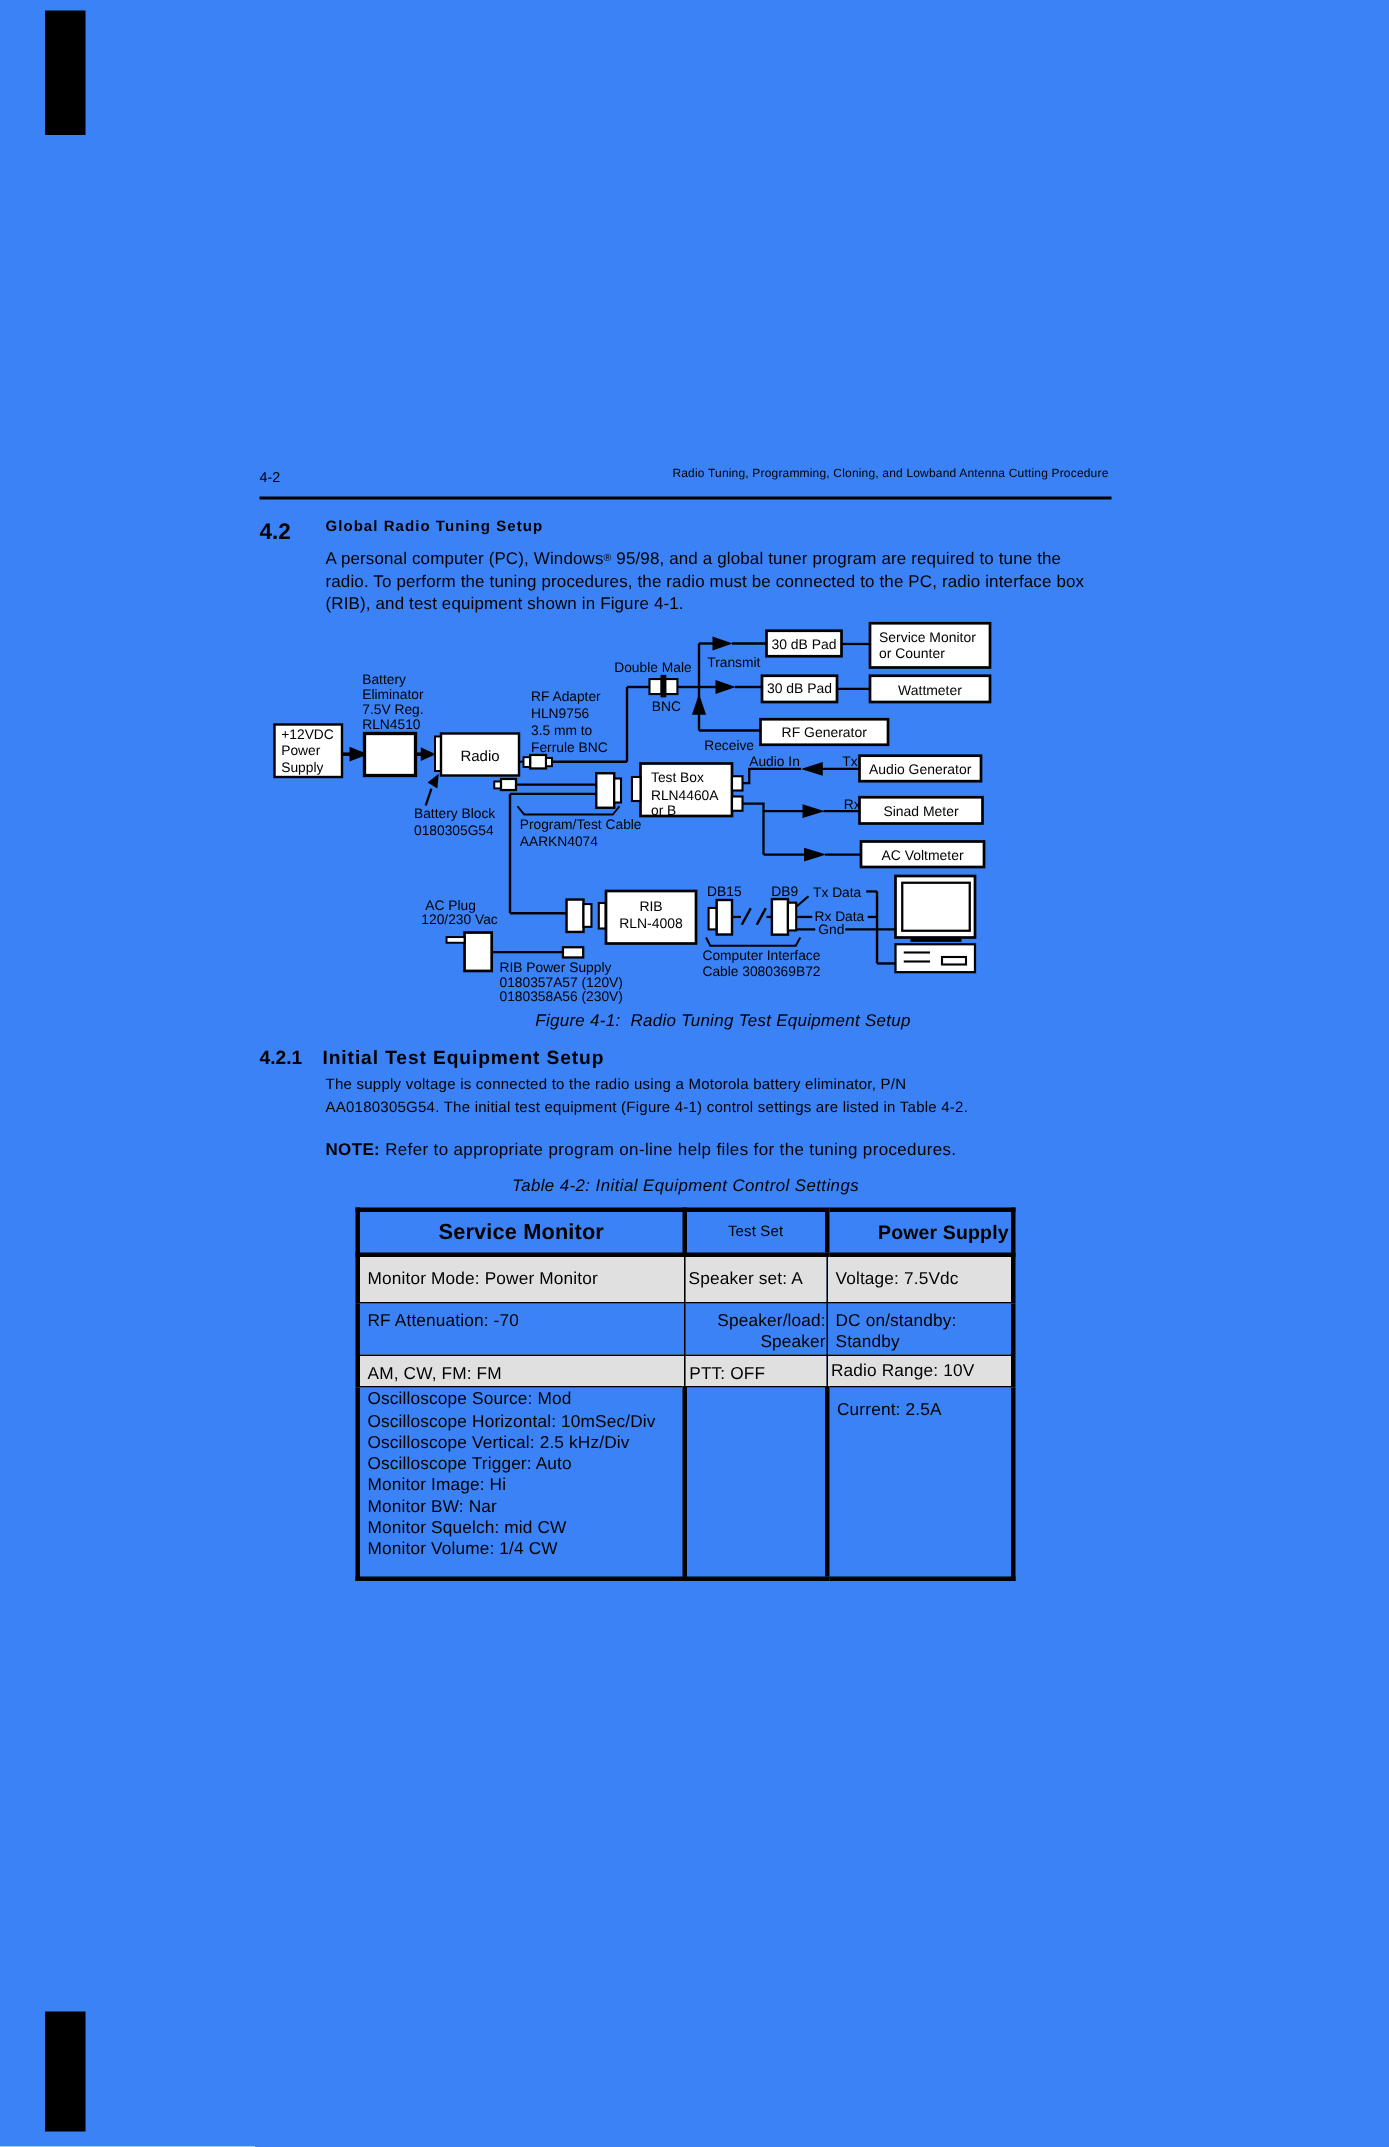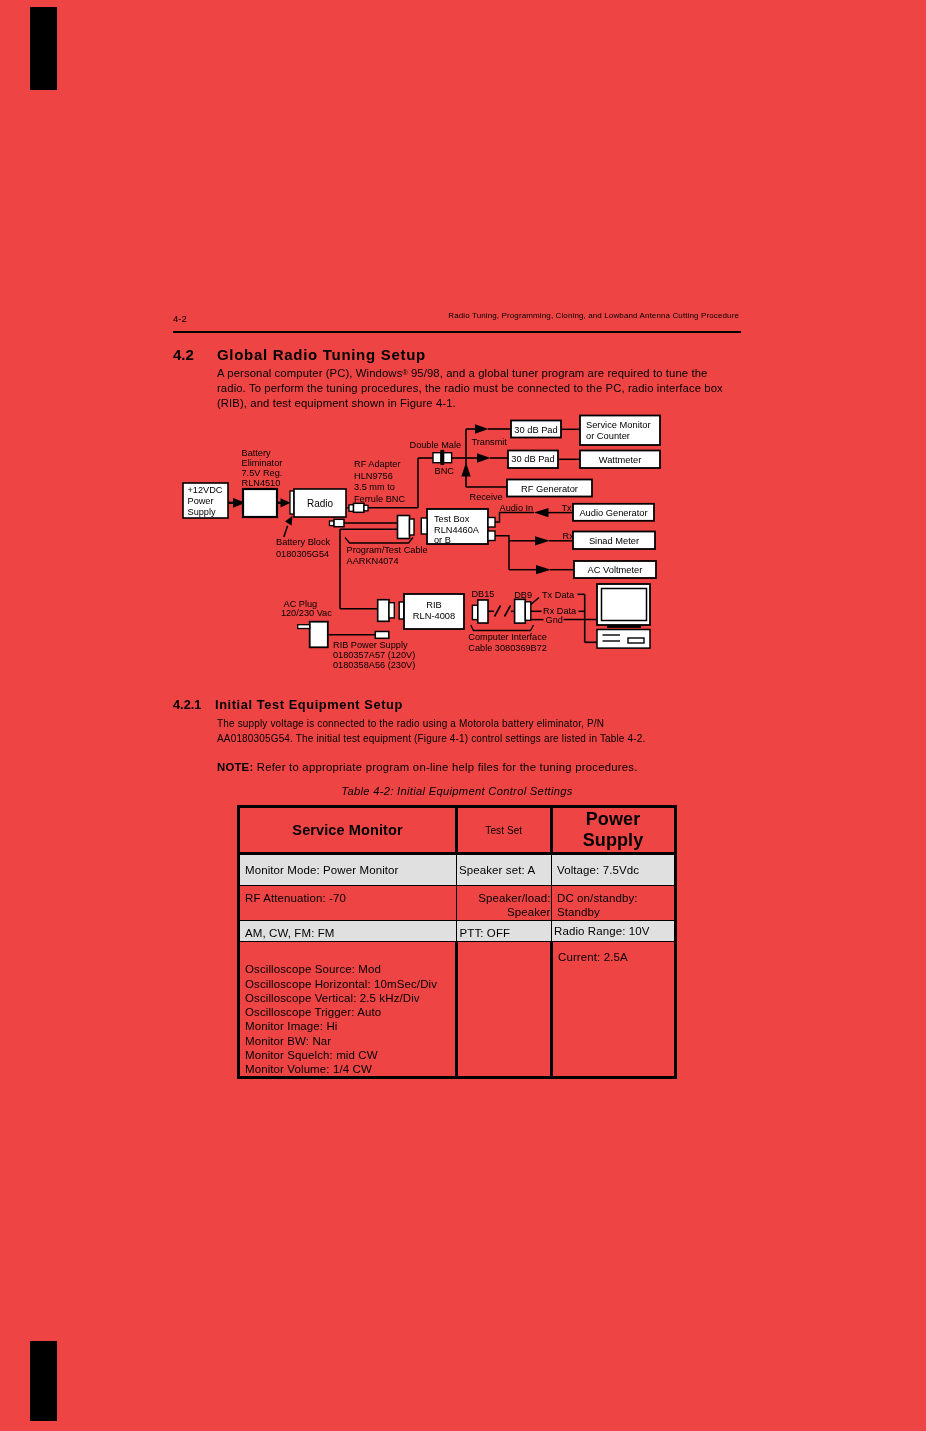--- a/index.html
+++ b/index.html
@@ -1,32 +1,32 @@
 <!DOCTYPE html>
 <html><head>
 <meta charset="utf-8">
 <style>
   html,body{margin:0;padding:0;background:#fff;}
-  #page{position:relative;width:926px;height:1431px;background:#ef4444;overflow:hidden;
+  #page{position:relative;width:926px;height:1431px;background:#3b82f6;overflow:hidden;
         font-family:"Liberation Sans",sans-serif;color:#000;}
   .abs{position:absolute;}
   .bar{position:absolute;background:#000;}
 </style>
 </head>
 <body>
 <div id="page">
   <div class="bar" style="left:30px;top:7px;width:27px;height:83px;"></div>
   <div class="bar" style="left:30px;top:1341px;width:27px;height:80px;"></div>
 
   <div class="abs" style="left:173px;top:313px;font-size:9.5px;">4-2</div>
   <div class="abs" style="left:439px;top:311px;width:300px;font-size:8px;letter-spacing:0.12px;text-align:right;">Radio Tuning, Programming, Cloning, and Lowband Antenna Cutting Procedure</div>
   <div class="abs" style="left:173px;top:331px;width:568px;height:2.4px;background:#000;"></div>
 
   <div class="abs" style="left:173px;top:346px;font-size:15px;font-weight:bold;">4.2</div>
-  <div class="abs" style="left:217px;top:346px;font-size:15px;font-weight:bold;letter-spacing:0.7px;">Global Radio Tuning Setup</div>
+  <div class="abs" style="left:217px;top:346px;font-size:10px;font-weight:bold;letter-spacing:0.7px;">Global Radio Tuning Setup</div>
   <div class="abs" style="left:217px;top:364.5px;width:545px;font-size:11.3px;letter-spacing:0.1px;line-height:15.05px;">A personal computer (PC), Windows<span style="font-size:7px;vertical-align:2px;">®</span> 95/98, and a global tuner program are required to tune the<br>radio. To perform the tuning procedures, the radio must be connected to the PC, radio interface box<br>(RIB), and test equipment shown in Figure 4-1.</div>
 
   <svg class="abs" style="left:170px;top:412px;" width="500" height="262" viewBox="170 412 500 262" font-family="Liberation Sans, sans-serif" fill="#000">
       <rect x="183" y="483" width="45" height="35" fill="#fff" stroke="#000" stroke-width="1.6"></rect>
       <text x="187.5" y="492.5" font-size="9.2">+12VDC</text>
       <text x="187.5" y="503.5" font-size="9.2">Power</text>
       <text x="187.5" y="514.5" font-size="9.2">Supply</text>
       <line x1="228" y1="502.8" x2="233.5" y2="502.8" stroke="#000" stroke-width="2.4"></line>
       <polygon points="233,497.9 233,507.7 245.5,502.8" fill="#000"></polygon>
       <rect x="243" y="489" width="34" height="28" fill="#fff" stroke="#000" stroke-width="2.2"></rect>
@@ -162,55 +162,56 @@
       <line x1="563.5" y1="619.6" x2="597" y2="619.6" stroke="#000" stroke-width="1.5"></line>
       <rect x="597" y="584" width="53" height="41" fill="#fff" stroke="#000" stroke-width="1.8"></rect>
       <rect x="601.5" y="588.5" width="45" height="32" fill="#fff" stroke="#000" stroke-width="1.5"></rect>
       <rect x="607" y="625" width="34" height="2.9" fill="#000" stroke="#000" stroke-width="0.1"></rect>
       <rect x="597" y="629.5" width="53" height="18.6" fill="#fff" stroke="#000" stroke-width="1.5"></rect>
       <line x1="602.5" y1="635" x2="620" y2="635" stroke="#000" stroke-width="1.4"></line>
       <line x1="602.5" y1="641" x2="620" y2="641" stroke="#000" stroke-width="1.4"></line>
       <rect x="628" y="638" width="16" height="5" fill="#fff" stroke="#000" stroke-width="1.4"></rect>
     </svg>
 
+  <div class="abs" style="left:242px;top:675px;width:480px;text-align:center;font-size:11.3px;letter-spacing:0.2px;font-style:italic;">Figure 4-1:&nbsp; Radio Tuning Test Equipment Setup</div>
 
   <div class="abs" style="left:173px;top:696.5px;font-size:12.8px;font-weight:bold;">4.2.1</div>
   <div class="abs" style="left:215px;top:696.5px;font-size:12.8px;font-weight:bold;letter-spacing:0.6px;">Initial Test Equipment Setup</div>
   <div class="abs" style="left:217px;top:716px;width:545px;font-size:10px;letter-spacing:0.16px;line-height:15.05px;">The supply voltage is connected to the radio using a Motorola battery eliminator, P/N<br>AA0180305G54. The initial test equipment (Figure 4-1) control settings are listed in Table 4-2.</div>
   <div class="abs" style="left:217px;top:761px;font-size:11.3px;letter-spacing:0.25px;"><b>NOTE:</b> Refer to appropriate program on-line help files for the tuning procedures.</div>
 
   <div class="abs" style="left:217px;top:784.5px;width:480px;text-align:center;font-size:11.2px;letter-spacing:0.3px;font-style:italic;">Table 4-2: Initial Equipment Control Settings</div>
 
   <table class="abs" style="left:237px;top:805px;border-collapse:collapse;font-size:11.5px;letter-spacing:0.1px;">
     <colgroup>
         <col style="width:218px;">
         <col style="width:94.5px;">
         <col style="width:124px;">
       </colgroup>
     <tbody>
         <tr style="height:30px;">
       <td style="border:3.4px solid #000;border-bottom:3.5px solid #000;text-align:center;font-size:14.5px;letter-spacing:0.1px;font-weight:bold;">Service Monitor</td>
       <td style="border:1.8px solid #000;border-top:3.4px solid #000;border-bottom:3.5px solid #000;text-align:center;font-size:10px;letter-spacing:0.1px;font-weight:normal;">Test Set</td>
-      <td style="border:3.4px solid #000;border-bottom:3.5px solid #000;text-align:center;font-size:18px;letter-spacing:0.1px;font-weight:bold;">Power Supply</td>
+      <td style="border:3.4px solid #000;border-bottom:3.5px solid #000;text-align:right;font-size:13px;letter-spacing:0.1px;font-weight:bold;">Power Supply</td>
     </tr>
     <tr style="height:32px;background:#e0e0e0;">
       <td style="border:1.8px solid #000;border-left:3.4px solid #000;padding:0 0 0 5px;vertical-align:middle;">Monitor Mode: Power Monitor</td>
       <td style="border:1.8px solid #000;padding:0 0 0 2px;vertical-align:middle;">Speaker set: A</td>
       <td style="border:1.8px solid #000;border-right:3.4px solid #000;padding:0 0 0 5.5px;vertical-align:middle;">Voltage: 7.5Vdc</td>
     </tr>
     <tr style="height:34.9px;">
       <td style="border:1.8px solid #000;border-left:3.4px solid #000;padding:4.8px 0 0 5px;vertical-align:top;line-height:14.2px;">RF Attenuation: -70</td>
       <td style="border:1.8px solid #000;padding:4.8px 0 0 2.5px;vertical-align:top;line-height:14.2px;text-align:right;">Speaker/load:<br>Speaker</td>
       <td style="border:1.8px solid #000;border-right:3.4px solid #000;padding:4.8px 0 0 5.5px;vertical-align:top;line-height:14.2px;">DC on/standby:<br>Standby</td>
     </tr>
     <tr style="height:21.6px;background:#e0e0e0;">
       <td style="border:1.8px solid #000;border-left:3.4px solid #000;padding:5.8px 0 0 5px;vertical-align:top;">AM, CW, FM: FM</td>
       <td style="border:1.8px solid #000;padding:5.8px 0 0 2.5px;vertical-align:top;">PTT: OFF</td>
       <td style="border:1.8px solid #000;border-right:3.4px solid #000;padding:0 0 0 2.5px;vertical-align:middle;">Radio Range: 10V</td>
     </tr>
     <tr style="height:128px;">
-      <td style="border:3.4px solid #000;border-top:1.8px solid #000;padding:20px 0 0 5px;vertical-align:top;line-height:14.2px;">Oscilloscope Source: Mod<br>Oscilloscope Horizontal: 10mSec/Div<br>Oscilloscope Vertical: 2.5 kHz/Div<br>Oscilloscope Trigger: Auto<br>Monitor Image: Hi<br>Monitor BW: Nar<br>Monitor Squelch: mid CW<br>Monitor Volume: 1/4 CW</td>
+      <td style="border:3.4px solid #000;border-top:1.8px solid #000;padding:1px 0 0 5px;vertical-align:top;line-height:14.2px;">Oscilloscope Source: Mod<br>Oscilloscope Horizontal: 10mSec/Div<br>Oscilloscope Vertical: 2.5 kHz/Div<br>Oscilloscope Trigger: Auto<br>Monitor Image: Hi<br>Monitor BW: Nar<br>Monitor Squelch: mid CW<br>Monitor Volume: 1/4 CW</td>
       <td style="border:1.8px solid #000;border-bottom:3.4px solid #000;"></td>
       <td style="border:3.4px solid #000;border-top:1.8px solid #000;padding:8.9px 0 0 5.5px;vertical-align:top;">Current: 2.5A</td>
     </tr>
   </tbody>
     </table>
 </div>
 
 </body></html>

